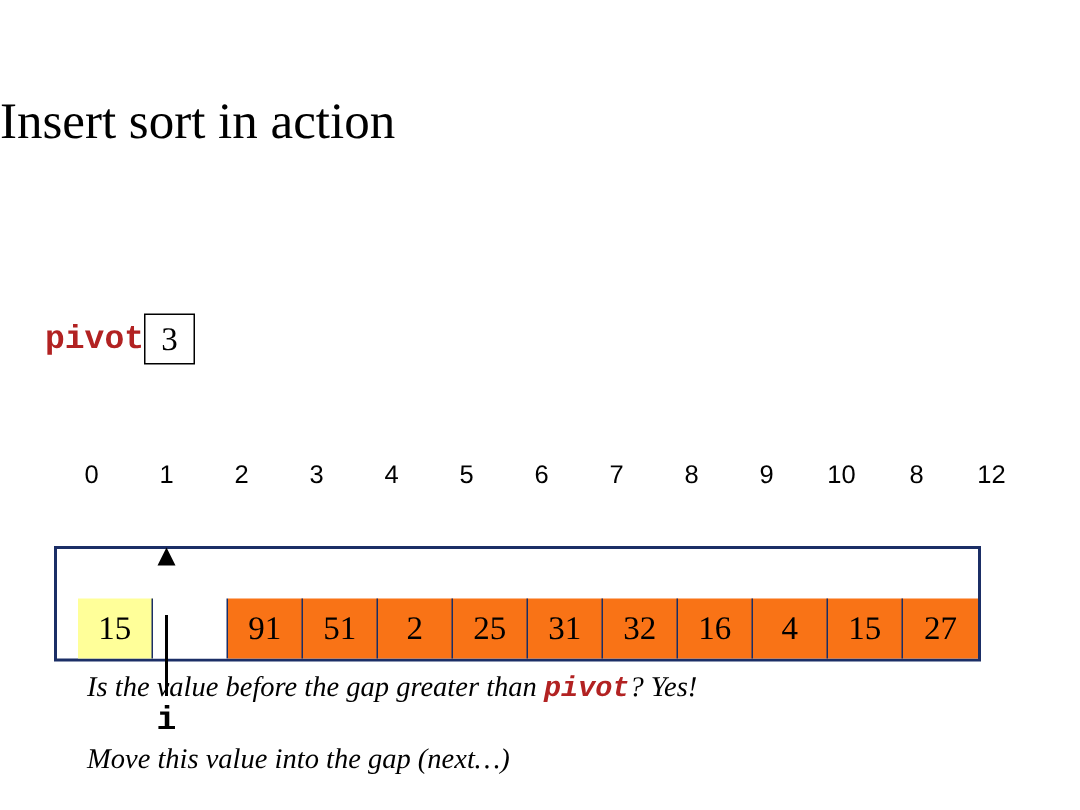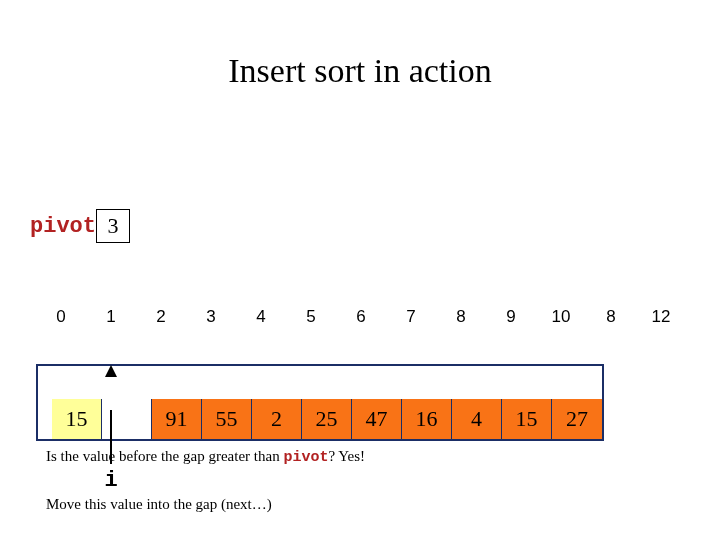--- a/index.html
+++ b/index.html
@@ -7,24 +7,23 @@
     margin: 0;
     padding: 0;
     width: 720px;
     height: 540px;
     background: #fff;
     font-family: Georgia, 'Times New Roman', serif;
     color: #000;
     position: relative;
   }
   .title {
-    text-align: center;
     font-size: 34px;
     font-weight: normal;
-    margin-top: 19px;
+    margin-top: 30px;
     margin-bottom: 28px;
   }
   .pivot-row {
     position: absolute;
     left: 30px;
     top: 110px;
     display: flex;
     align-items: center;
   }
   .pivot-label {
@@ -108,24 +107,25 @@
     background: #000;
   }
   .i-label {
     font-family: 'Courier New', monospace;
     font-weight: bold;
     font-size: 22px;
     margin-top: 4px;
   }
   .text-block {
     position: absolute;
-    left: 46px;
+    left: 58px;
     font-family: 'Comic Sans MS', 'Segoe Script', cursive;
-    font-size: 15px;
+    font-size: 19px;
     color: #000;
+    font-style: italic;
   }
   .line1 { top: 382px; }
   .line2 { top: 430px; }
   .kw {
     font-family: 'Courier New', monospace;
     font-weight: bold;
     color: #b22222;
   }
 </style>
 </head>
@@ -151,24 +151,25 @@
       <div class="idx">8</div>
       <div class="idx">9</div>
       <div class="idx">10</div>
       <div class="idx">8</div>
       <div class="idx">12</div>
     </div>
   <div class="cell-row" id="cell-row">
       <div class="cell sorted">15</div>
       <div class="cell gap"></div>
       <div class="cell ">91</div>
-      <div class="cell ">55</div>
+      <div class="cell ">51</div>
       <div class="cell ">2</div>
       <div class="cell ">25</div>
-      <div class="cell ">47</div>
+      <div class="cell ">31</div>
+      <div class="cell ">32</div>
       <div class="cell ">16</div>
       <div class="cell ">4</div>
       <div class="cell ">15</div>
       <div class="cell ">27</div>
     </div>
   <div class="arrow-col" id="arrow-col" style="left: 50px;">
     <div class="arrow">
       <div class="arrow-head"></div>
       <div class="arrow-shaft"></div>
     </div>

